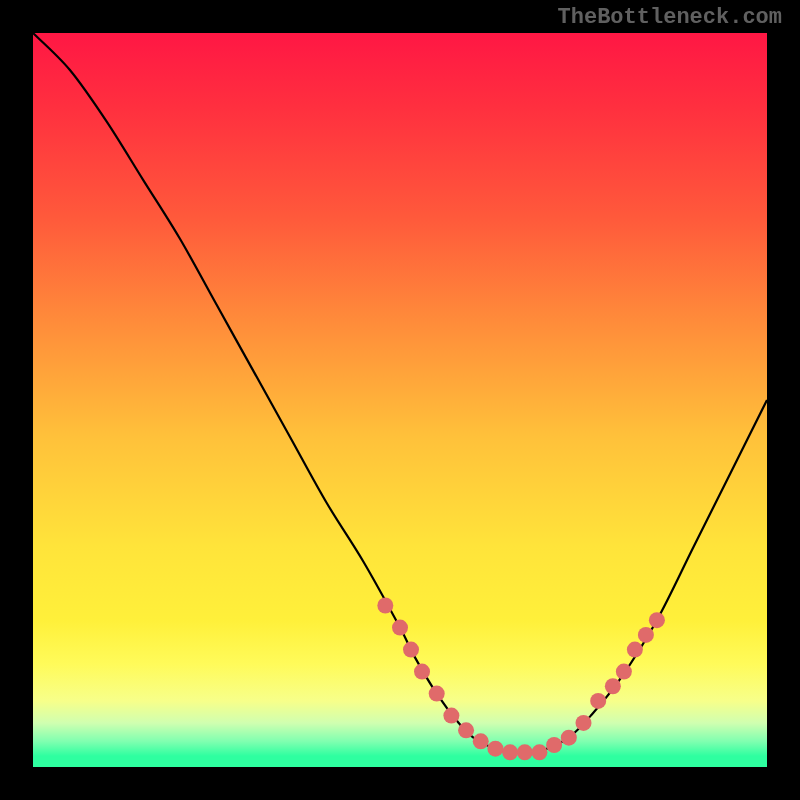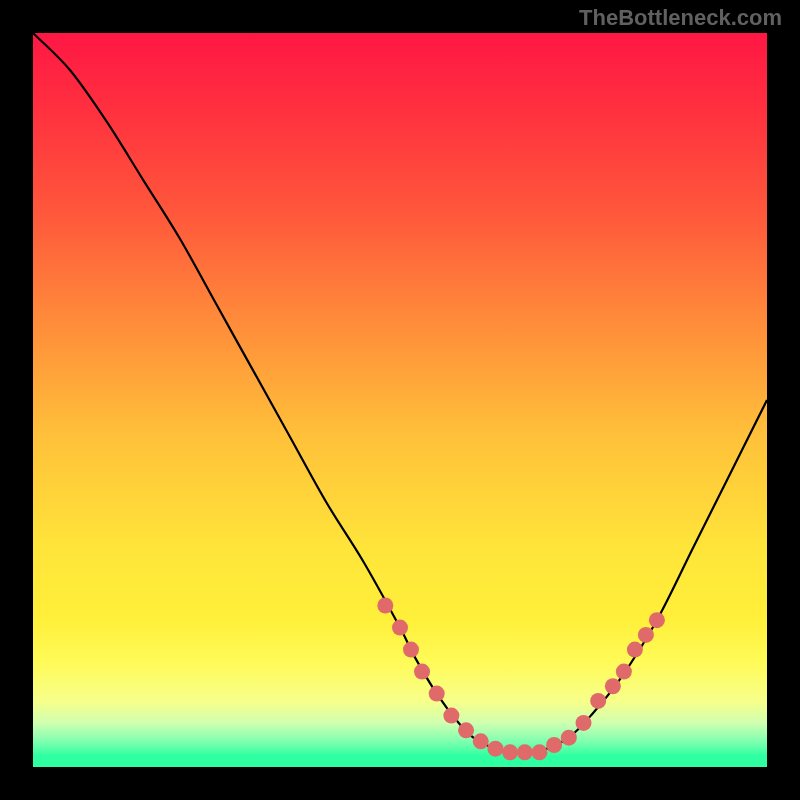--- a/index.html
+++ b/index.html
@@ -10,20 +10,21 @@
     height: 800px;
     overflow: hidden;
     position: relative;
     font-family: Arial, sans-serif;
   }
   .container {
     position: relative;
     width: 800px;
     height: 800px;
     background: #000;
+    font-family: Liberation Mono, monospace;
   }
   .watermark {
     position: absolute;
     top: 5px;
     right: 18px;
     color: #606060;
     font-size: 22px;
     font-weight: bold;
     z-index: 10;
   }

